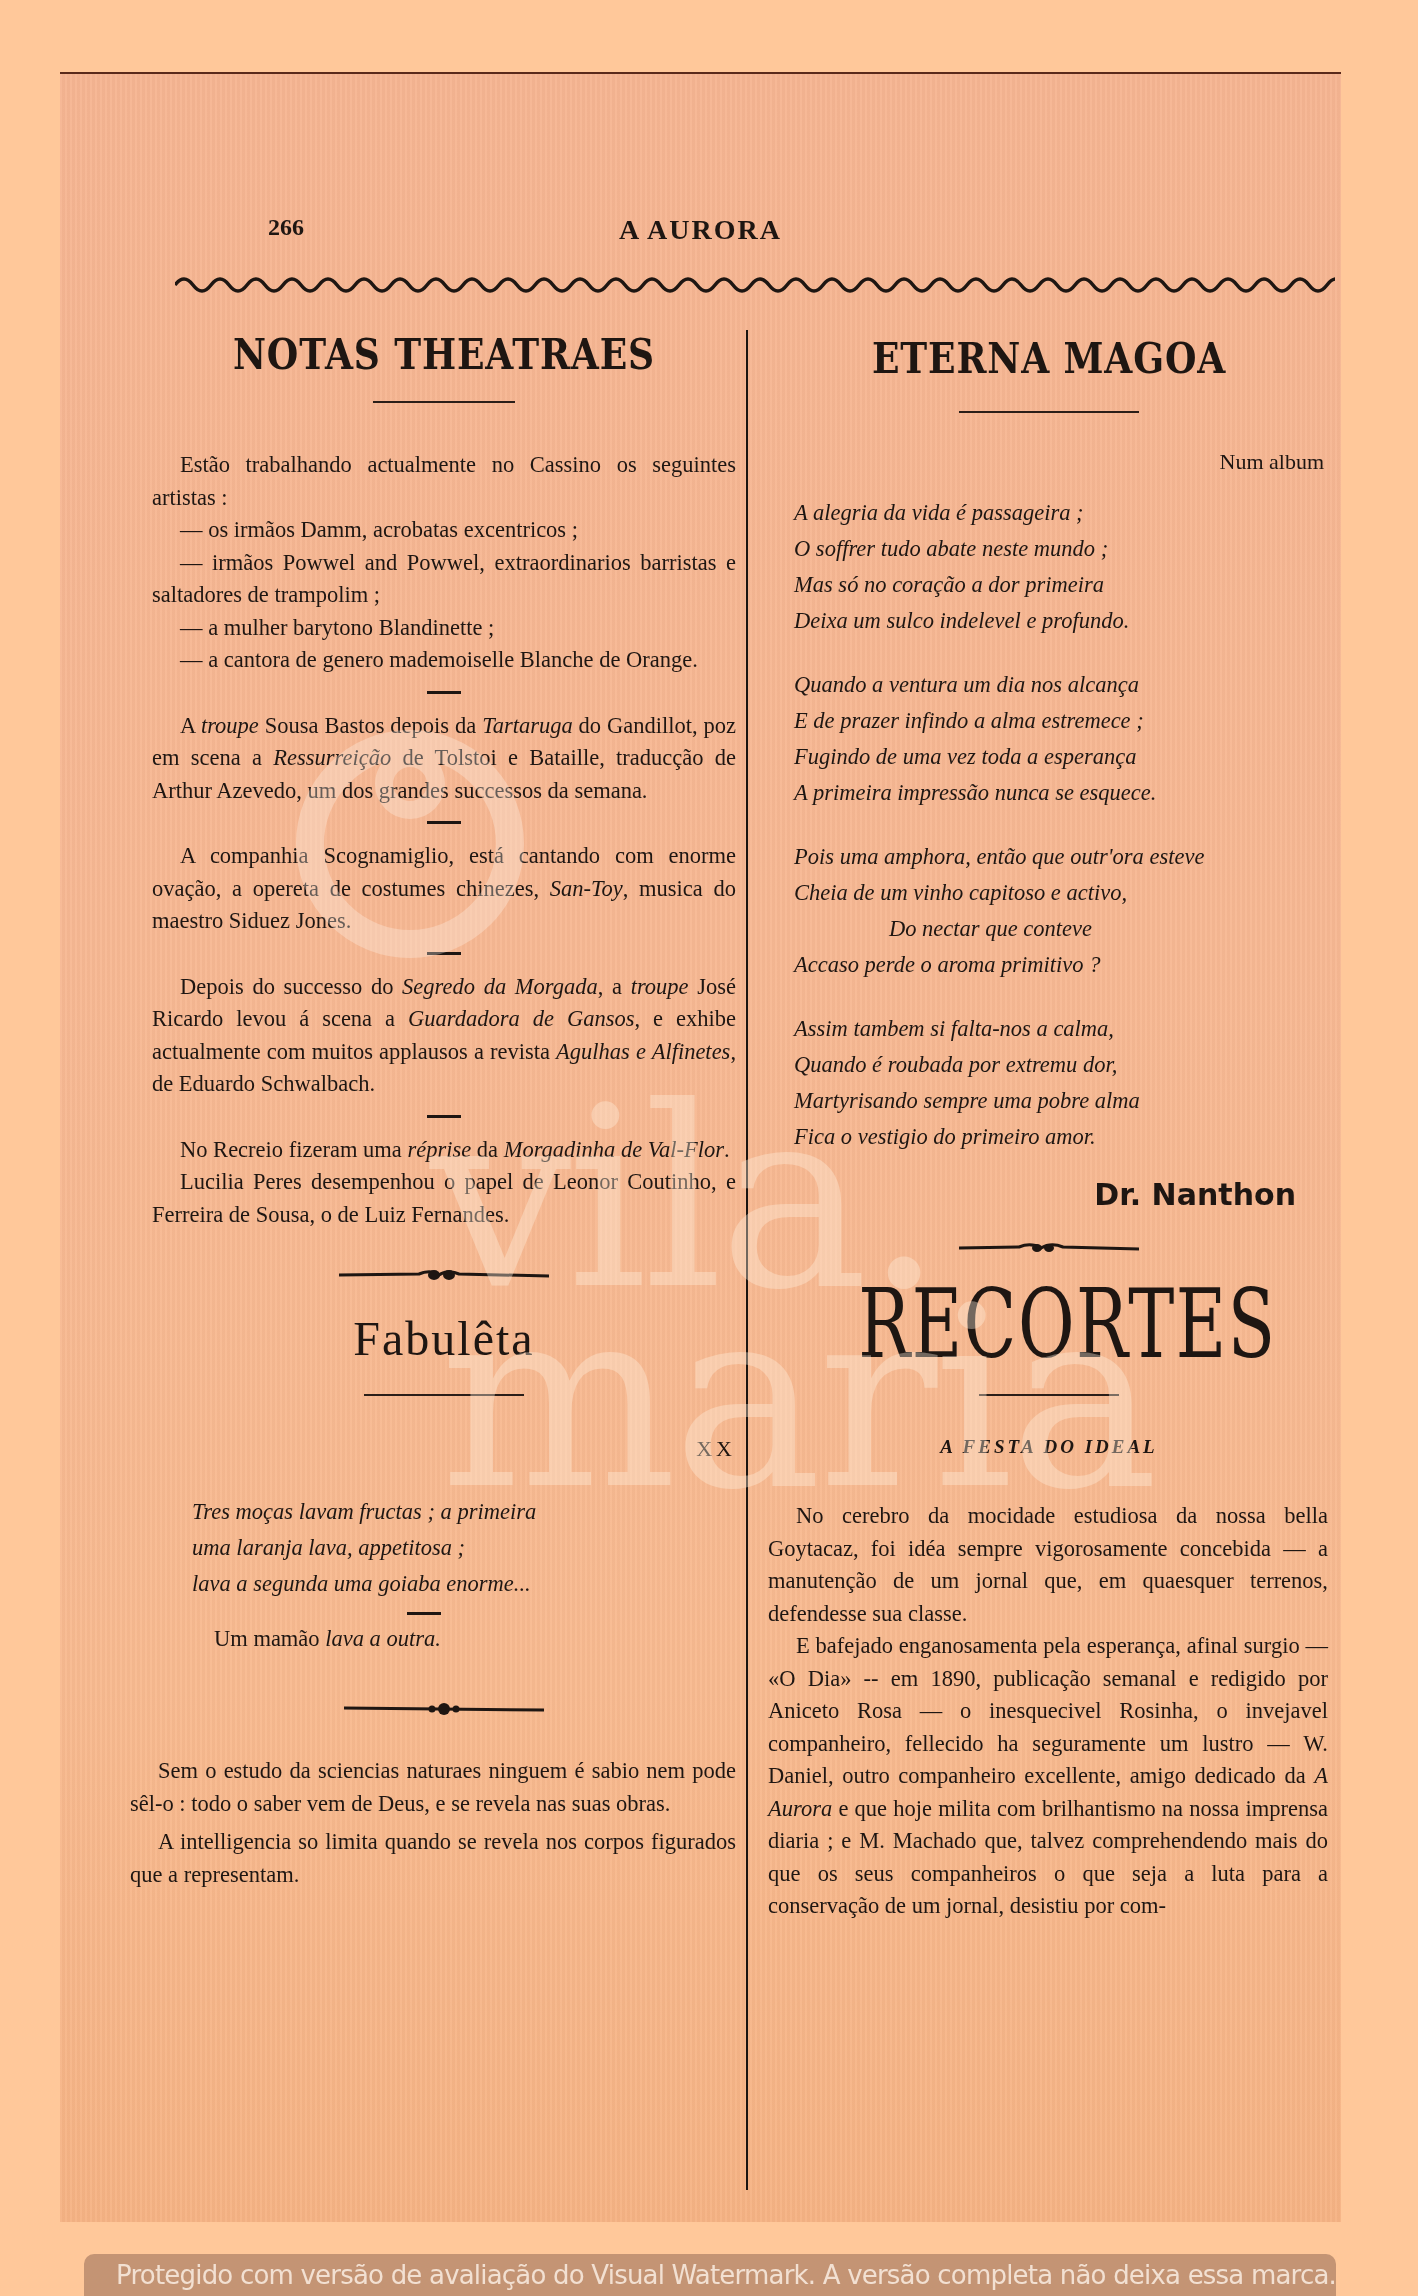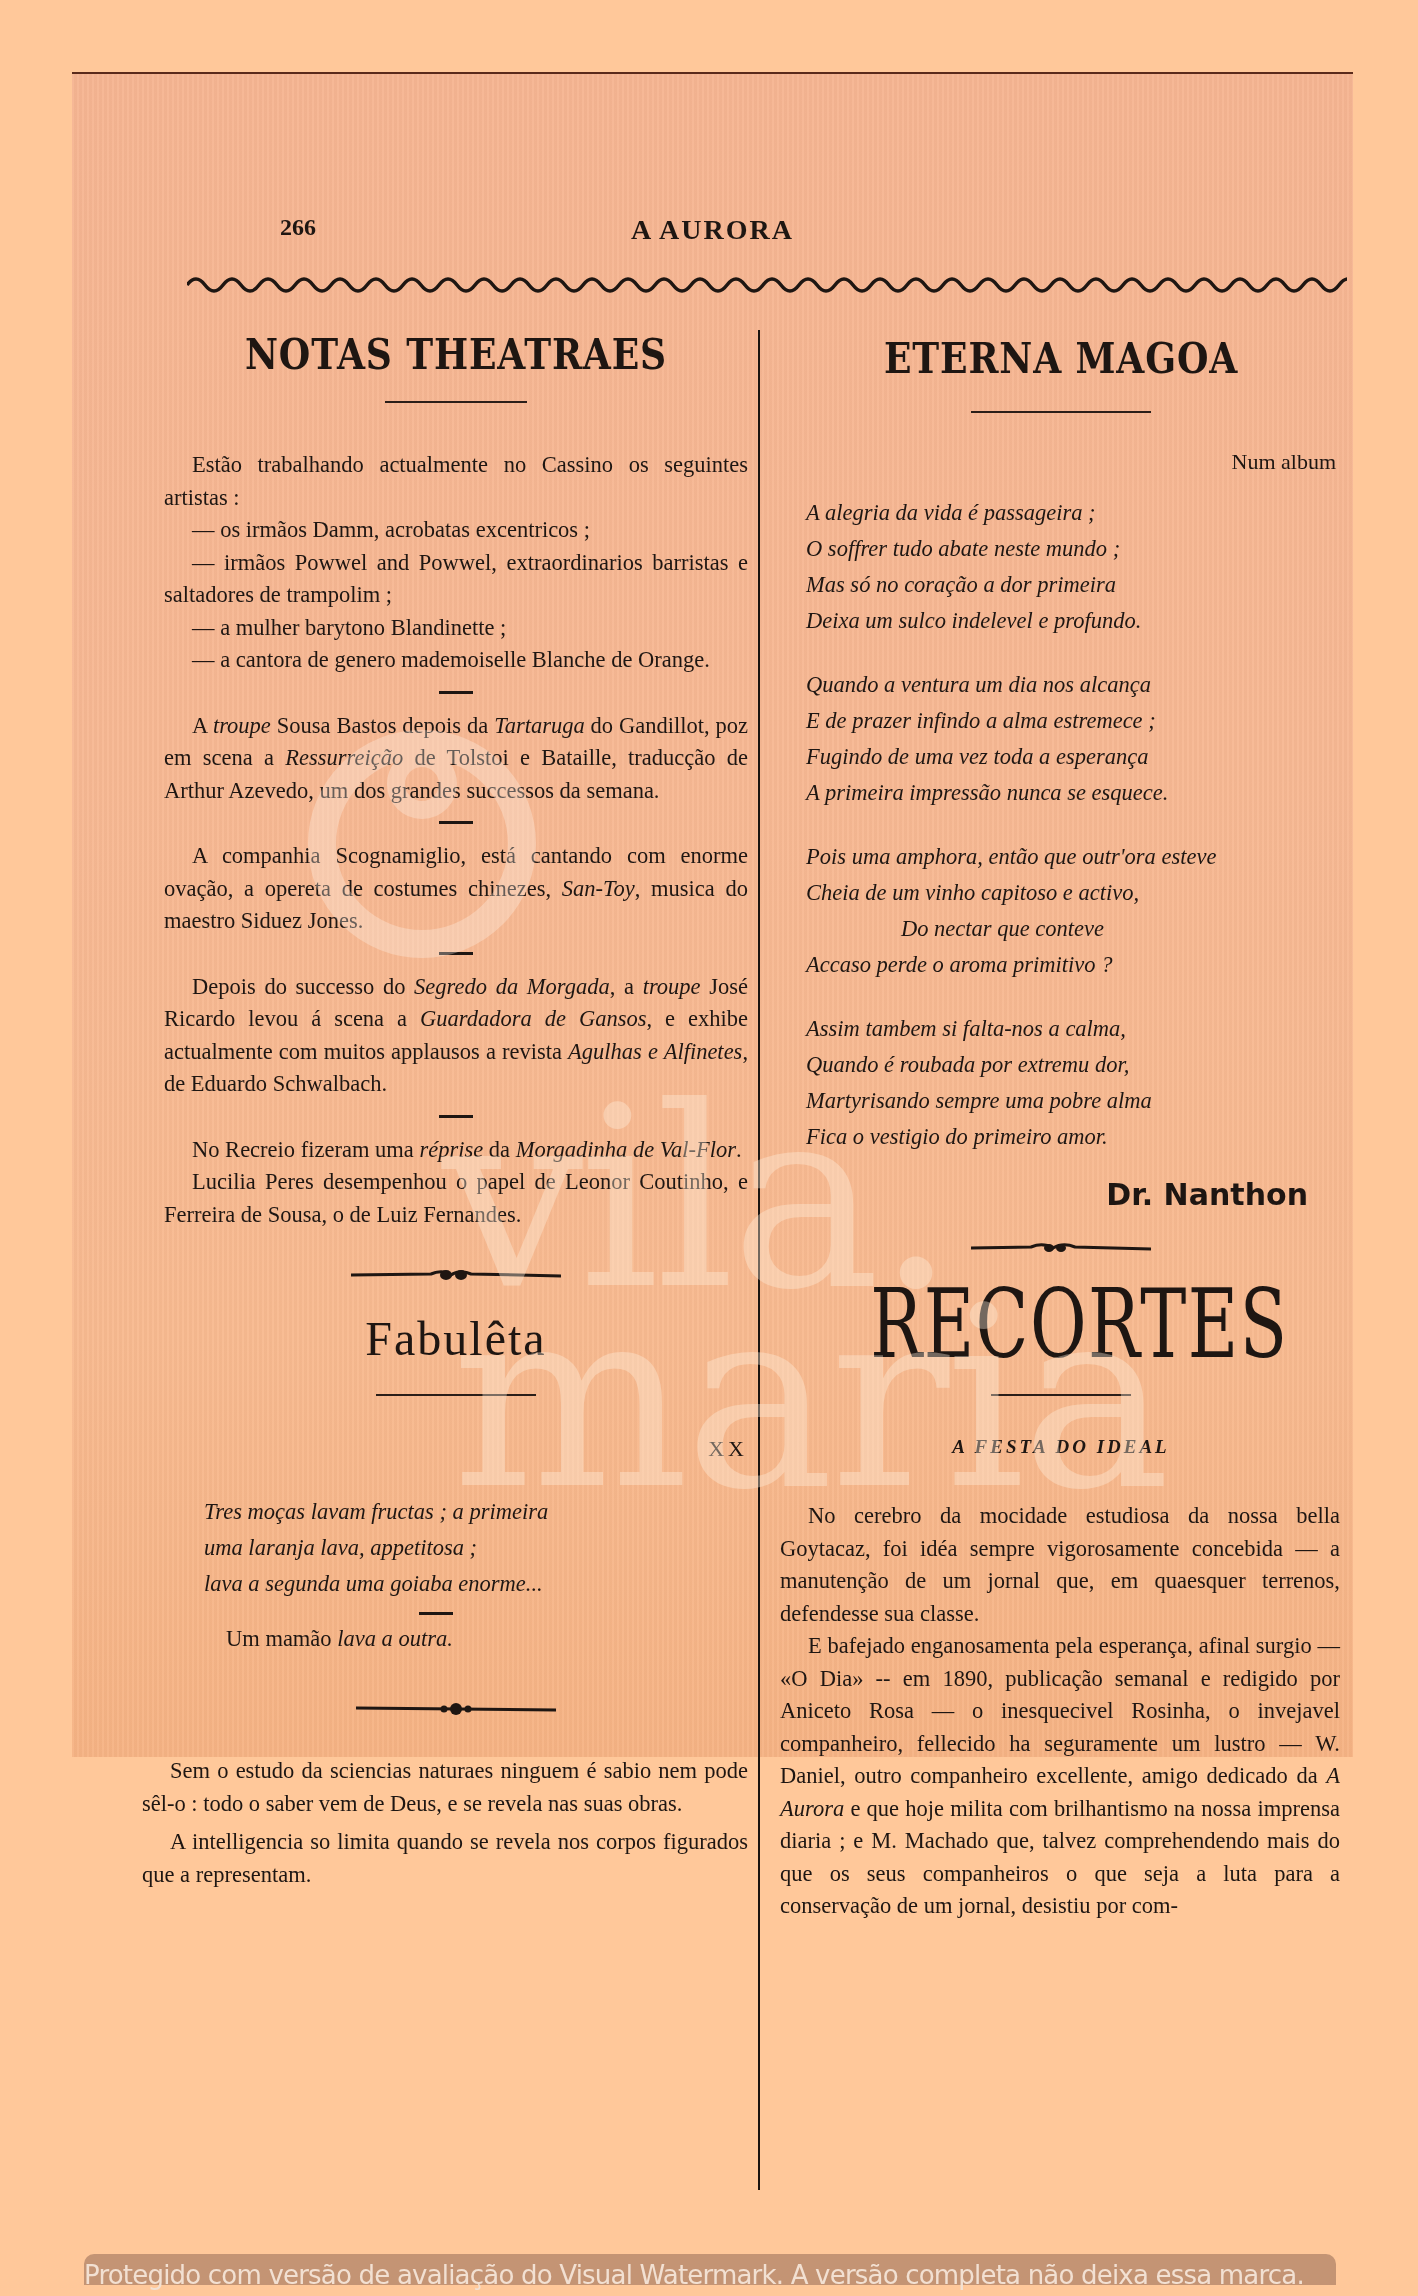--- a/index.html
+++ b/index.html
@@ -3,21 +3,21 @@
 <meta charset="utf-8">
 <style>
   html, body { margin: 0; padding: 0; }
   body {
     width: 1418px; height: 2296px; position: relative; overflow: hidden;
     background: #ffc89a;
     font-family: "Liberation Serif", "DejaVu Serif", serif;
     color: #1e1612;
   }
   .page {
-    position: absolute; left: 72px; top: 72px; width: 1281px; height: 1685px;
+    position: absolute; left: 60px; top: 72px; width: 1281px; height: 2150px;
     background: linear-gradient(180deg, #f6b592 0%, #f7b893 40%, #f8ba90 75%, #f6b384 100%);
     border-top: 2px solid #5a2a1a;
     box-sizing: border-box;
   }
   .page::before {
     content: ""; position: absolute; inset: 0;
     background-image:
       repeating-linear-gradient(90deg, rgba(255,255,255,0.04) 0 2px, rgba(0,0,0,0.02) 2px 5px);
     pointer-events: none;
   }
@@ -51,24 +51,24 @@
     font-family: "DejaVu Serif", serif; font-size: 96px; text-align: center;
     transform: scaleX(0.72); letter-spacing: 2px;
   }
   .signature { font-family: "DejaVu Sans", sans-serif; font-weight: bold; font-size: 30px; }
 
   .watermark-text {
     position: absolute; color: rgba(255,240,220,0.38); font-family: "DejaVu Serif", serif;
     font-size: 250px; line-height: 1; pointer-events: none; letter-spacing: -4px;
   }
   .watermark-bar {
-    position: absolute; left: 84px; top: 2254px; width: 1252px; height: 31px;
+    position: absolute; left: 84px; top: 2254px; width: 1252px; height: 42px;
     background: #c49474; border-radius: 10px 10px 0 0;
     color: #f2e0d2; font-family: "DejaVu Sans", sans-serif; font-size: 26px;
-    text-align: left; line-height: 42px; letter-spacing: -0.8px;
+    text-align: right; line-height: 42px; letter-spacing: -0.8px;
   }
 </style>
 </head>
 <body>
 
 <div class="page">
 
   <div class="abs page-number">266</div>
   <div class="abs running-title">A AURORA</div>
 

